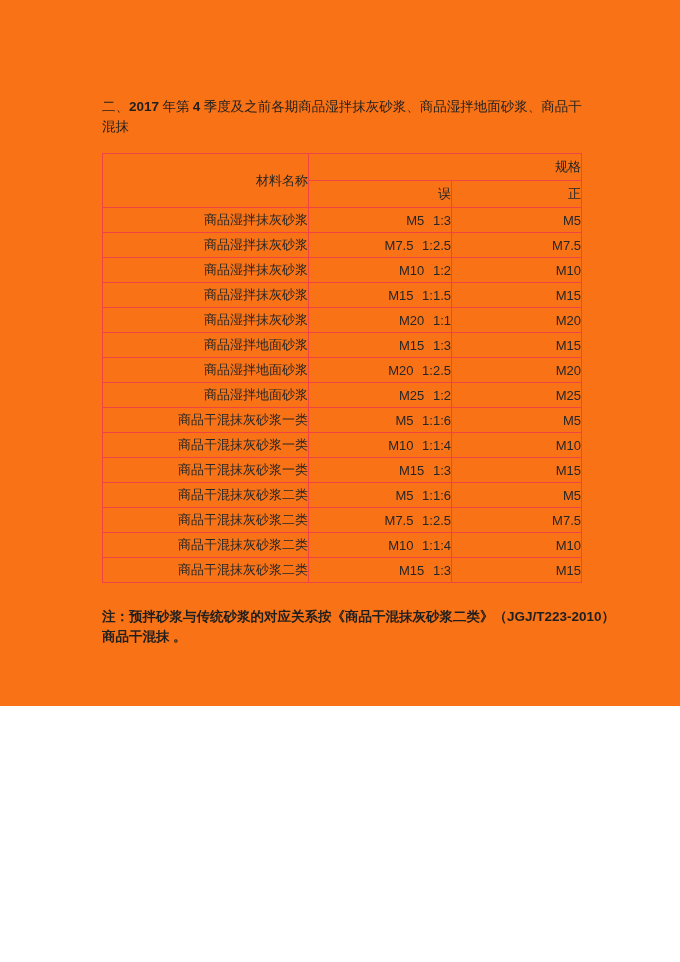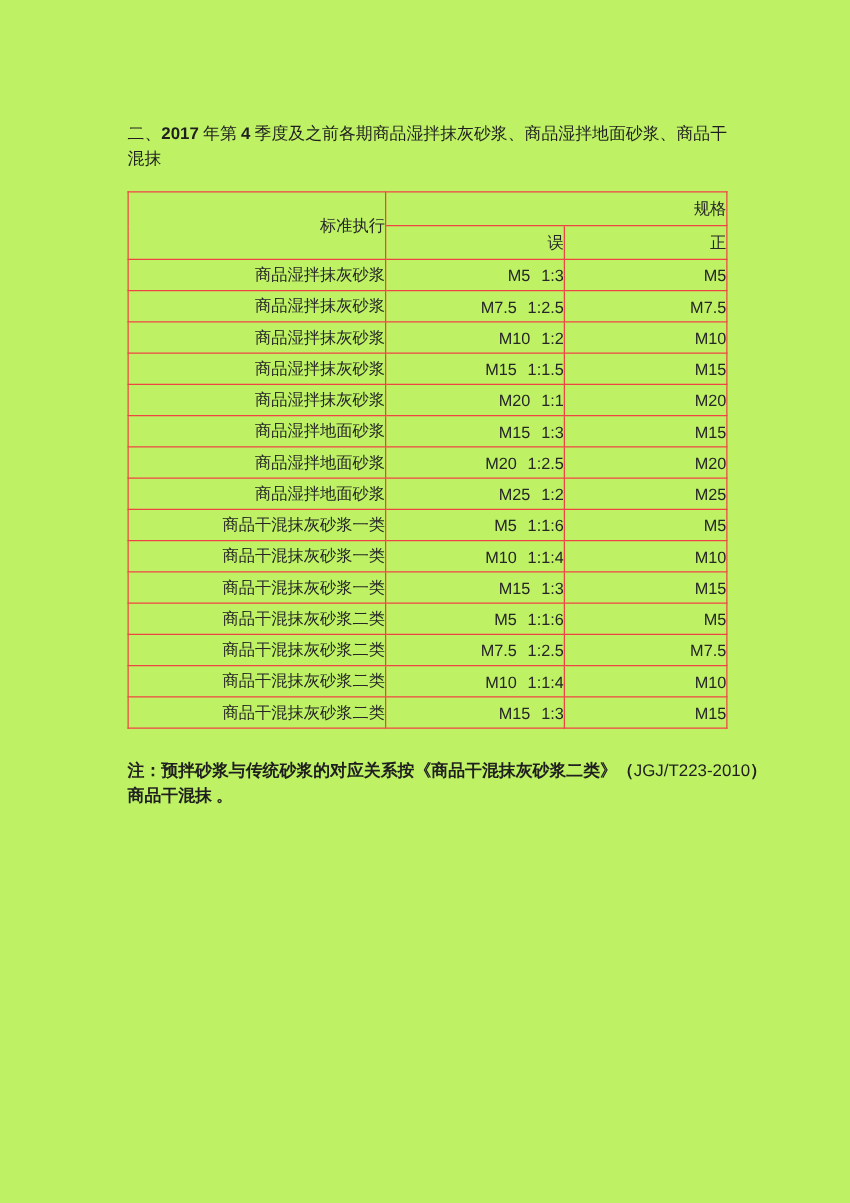--- a/index.html
+++ b/index.html
@@ -1,22 +1,22 @@
 <!DOCTYPE html>
 <html><head>
 <meta charset="utf-8">
 <style>
   html, body { margin: 0; padding: 0; }
   body { background: #ffffff; }
 
   .page {
     position: relative;
     width: 680px;
-    height: 962px;
-    background: #bef264;
+    height: 706px;
+    background: #f97316;
     box-sizing: border-box;
     padding: 97px 0 0 102px;
     color: #1f1f1f;
     font-family: "Liberation Serif", "DejaVu Serif", serif;
     overflow: hidden;
   }
 
   .heading {
     width: 480px;
     margin: 0;
@@ -59,39 +59,39 @@
 
   .footnote {
     width: 516px;
     margin: 24px 0 0 0;
     font-size: 13.5px;
     line-height: 20px;
     font-weight: bold;
   }
   .footnote .code {
     font-family: "Liberation Sans", "DejaVu Sans", sans-serif;
-    font-weight: normal;
+    font-weight: bold;
   }
 </style>
 </head>
 <body>
 
 <div class="page">
 
   <p class="heading"><span>二、</span><span class="num">2017</span><span> 年第 </span><span class="num">4</span><span> 季度及之前各期商品湿拌抹灰砂浆、商品湿拌地面砂浆、商品干混抹</span><br></p>
 
   <table class="errata">
     <colgroup>
       <col style="width:206px">
       <col style="width:143px">
       <col style="width:130px">
     </colgroup>
     <thead>
       <tr>
-        <td rowspan="2">标准执行</td>
+        <td rowspan="2">材料名称</td>
         <td colspan="2">规格</td>
       </tr>
       <tr>
         <td>误</td>
         <td>正</td>
       </tr>
     </thead>
     <tbody>
 
         <tr>

